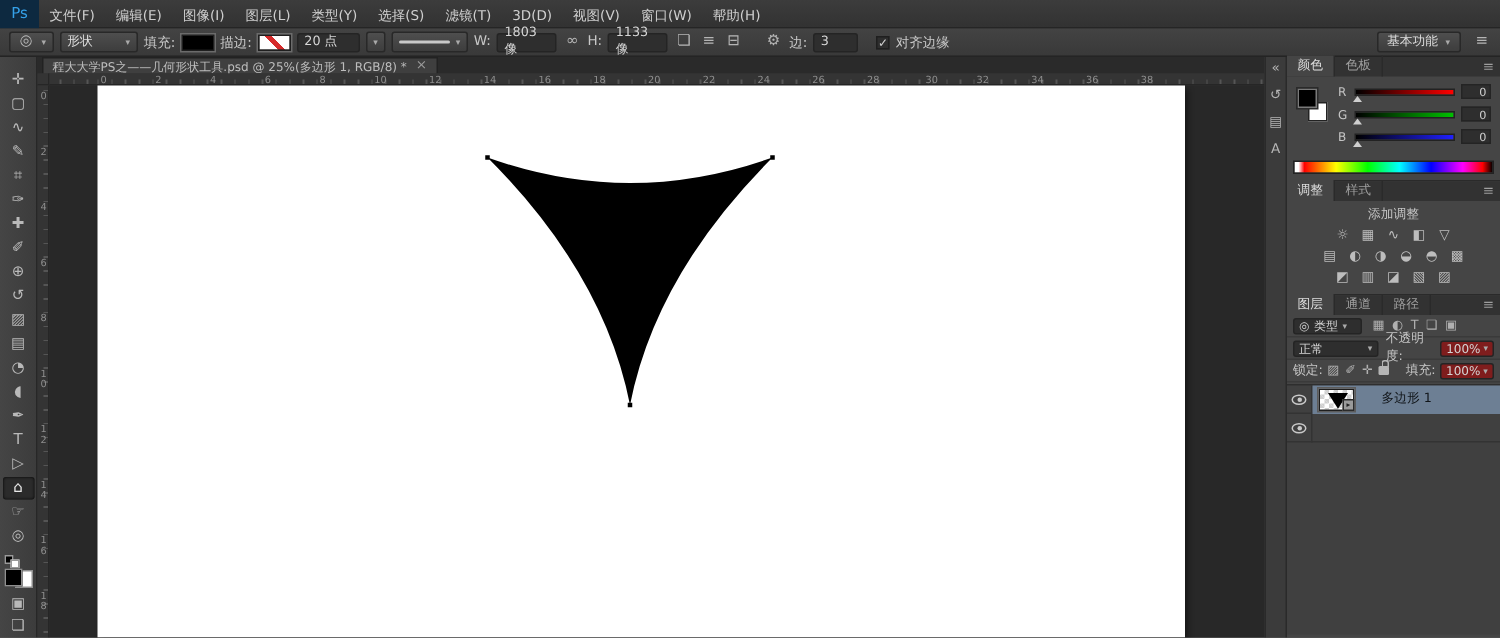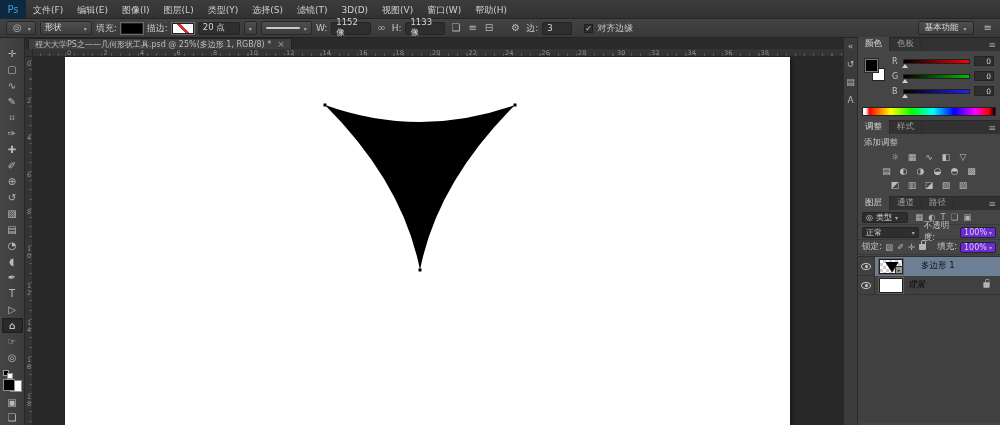--- a/index.html
+++ b/index.html
@@ -101,33 +101,33 @@
   .chan-track { position:relative; width:68px; height:5px; border:1px solid #222; }
   .chan-thumb { position:absolute; left:-2px; top:4px; width:0; height:0;
     border-left:3px solid transparent; border-right:3px solid transparent; border-bottom:4px solid #cfcfcf; }
   .chan-val { width:20px; height:10px; background:#2e2e2e; border:1px solid #242424;
     color:#d0d0d0; font-size:7.5px; text-align:right; padding:0 2px; line-height:9px; }
   #spectrum { position:absolute; left:4px; bottom:4px; width:134px; height:9px; border:1px solid #222;
     background:linear-gradient(to right,#fff 0,#fff 2%,#f00 5%,#ff0 21%,#0f0 37%,#0ff 53%,#00f 69%,#f0f 85%,#f00 95%,#000 100%); }
 
   
   #adj-body { height:62px; padding:2px 6px; }
-  #adj-add { font-size:8.5px; color:#c4c4c4; margin:1px 0 2px; }
+  #adj-add { font-size:8.5px; color:#c4c4c4; margin:1px 0 2px;text-align:center; }
   .adj-row { display:flex; justify-content:center; gap:4px; margin-bottom:2px; }
   .adj-icon { width:13px; height:12px; color:#bdbdbd; font-size:9px; line-height:12px; text-align:center; }
 
   
   #layers-body { position:relative; height:213px; }
   .lrow { display:flex; align-items:center; gap:3px; padding:0 4px; height:15px;
     border-bottom:1px solid #3a3a3a; font-size:8.5px; color:#c6c6c6; }
   #layer-filter-row .opt-field { height:11px; font-size:8px; padding:0 3px; gap:3px; }
   .lf-icon { color:#b0b0b0; font-size:8.5px; }
   .blend-drop { width:62px; height:11px; background:#2e2e2e; border:1px solid #242424; border-radius:2px;
     font-size:8px; color:#d4d4d4; display:flex; align-items:center; justify-content:space-between; padding:0 3px; }
-  .pct-field { height:11px; background:#6d28d9; border:1px solid #242424; border-radius:2px;
+  .pct-field { height:11px; background:#7f1d1d; border:1px solid #242424; border-radius:2px;
     font-size:8px; color:#d4d4d4; display:flex; align-items:center; gap:2px; padding:0 3px; }
   .lockicon { position:relative; width:7px; height:6px; background:#b5b5b5; border-radius:1px; display:inline-block; }
   .lockicon::before { content:""; position:absolute; left:1.5px; top:-4px; width:3px; height:4px;
     border:1px solid #b5b5b5; border-bottom:none; border-radius:2px 2px 0 0; }
   #layer-list { position:absolute; left:0; top:46px; right:0; bottom:0; background:#404040; border-top:1px solid #2e2e2e; }
   .layer-item { position:relative; display:flex; align-items:center; height:19px; border-bottom:1px solid #333; }
   .eye-cell { width:17px; height:19px; border-right:1px solid #333; display:flex; align-items:center; justify-content:center; }
   .eyeicon { position:relative; width:10px; height:7px; border:1px solid #c9c9c9; border-radius:50%; }
   .eyeicon::after { content:""; position:absolute; left:2.5px; top:1px; width:3px; height:3px; border-radius:50%; background:#c9c9c9; }
   .layer-main { flex:1; height:19px; display:flex; align-items:center; gap:5px; padding:0 4px; }
@@ -171,21 +171,21 @@
     <div class="swatch stroke"></div>
     <div class="opt-field" style="width:42px">20 点</div>
     <div class="opt-drop">
       <span class="mini-arrow">▾</span>
     </div>
     <div class="opt-drop">
       <span class="stroke-line"></span>
       <span class="mini-arrow">▾</span>
     </div>
     <span>W:</span>
-    <div class="opt-field" style="width:40px">1152 像</div>
+    <div class="opt-field" style="width:40px">1803 像</div>
     <span class="opt-icon">∞</span>
     <span>H:</span>
     <div class="opt-field" style="width:40px">1133 像</div>
     <span class="opt-icon">❏</span>
     <span class="opt-icon">≡</span>
     <span class="opt-icon">⊟</span>
     <span class="opt-icon" style="margin-left:10px">⚙</span>
     <span>边:</span>
     <div class="opt-field" style="width:30px">3</div>
     <div class="opt-check" style="margin-left:8px">✓</div>
@@ -430,23 +430,18 @@
                   <div class="tri"></div>
                   <div class="badge">▸</div>
                 </div>
                 <span class="layer-name">多边形 1</span>
               </div>
             </div>
             <div class="layer-item">
               <div class="eye-cell">
                 <span class="eyeicon"></span>
               </div>
-              <div class="layer-main">
-                <div class="thumb white"></div>
-                <span class="layer-name bgname">背景</span>
-                <span class="lockicon layer-lock"></span>
-              </div>
             </div>
           </div>
       </div>
     </div>
   </div>
 </div>
 
 </body></html>

